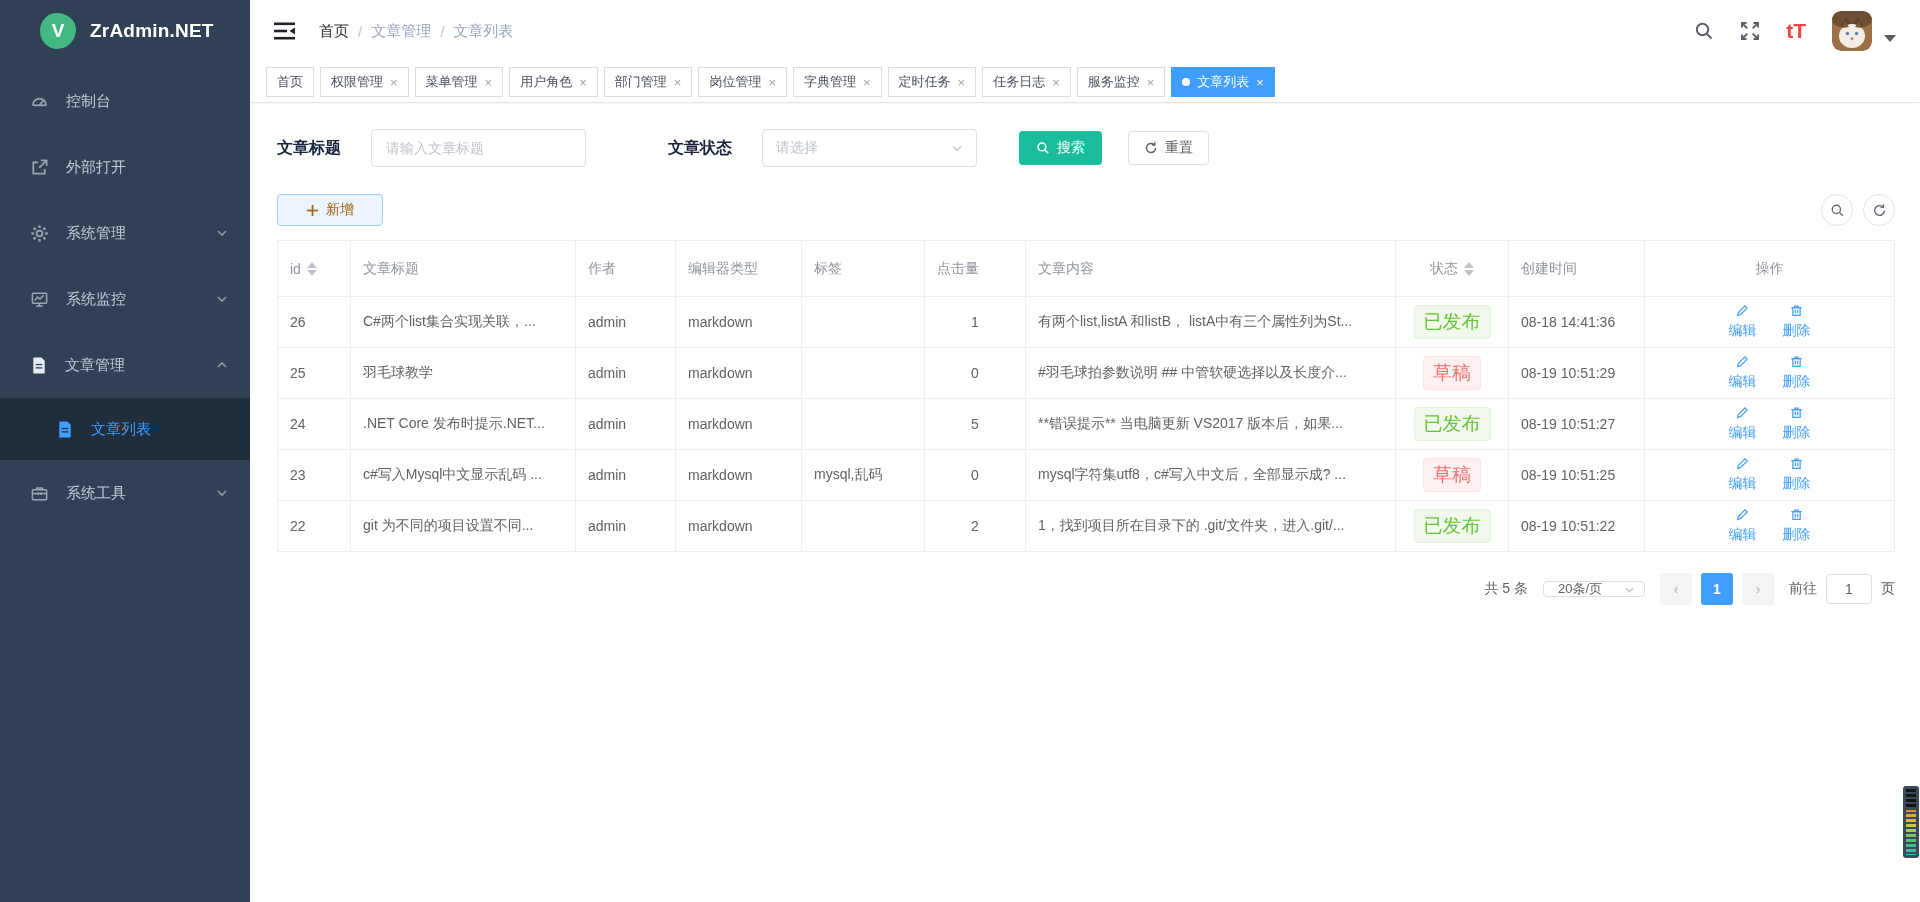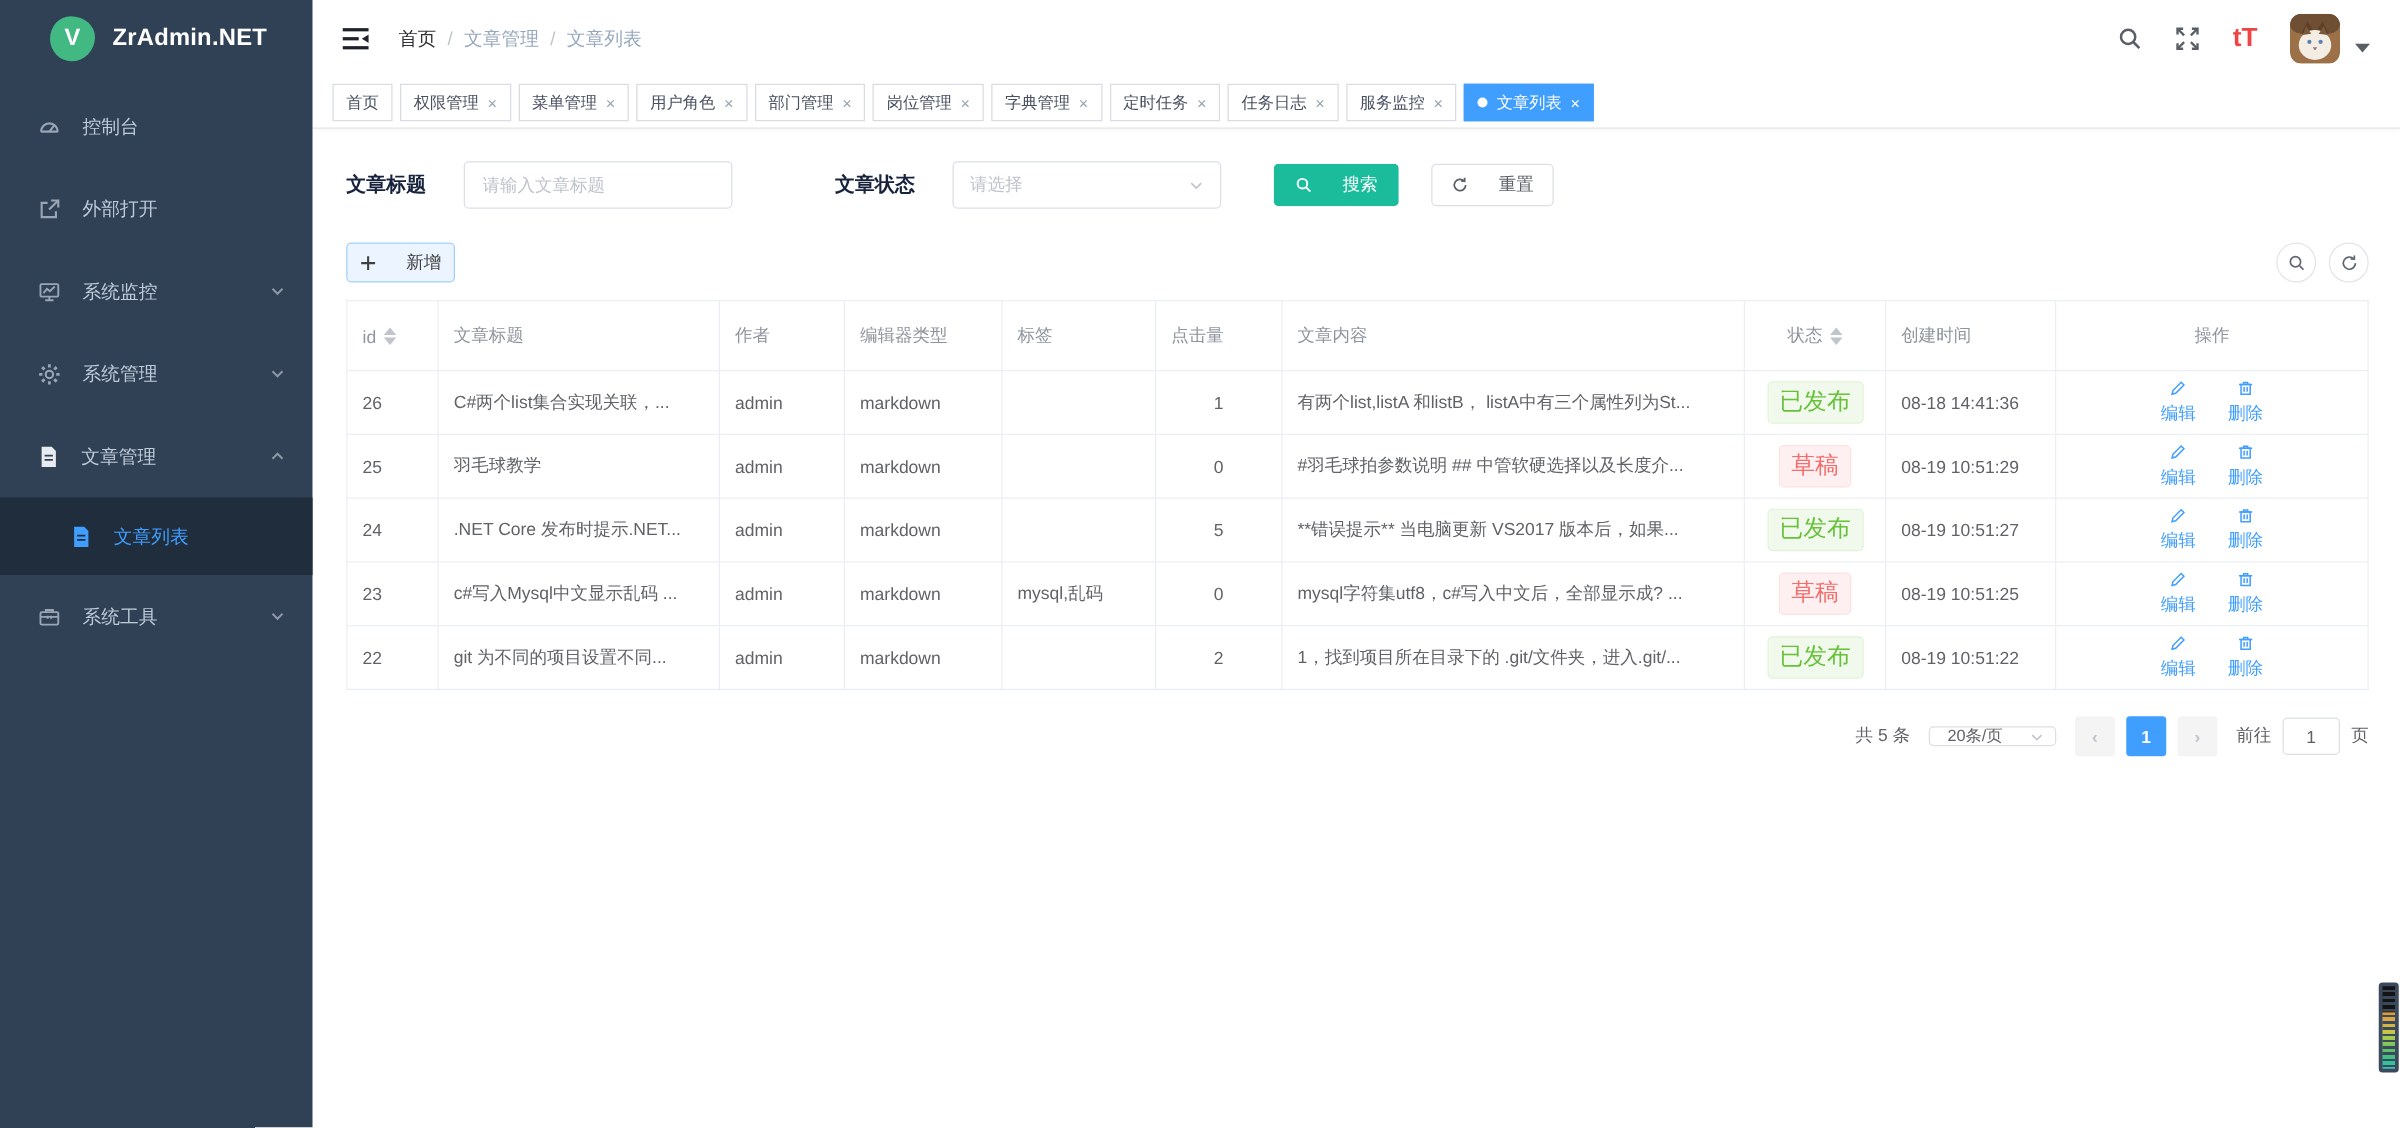--- a/index.html
+++ b/index.html
@@ -56,27 +56,27 @@
   .filter-row { margin-top:26px; display:flex; align-items:center; }
   .filter-label { font-size:16px; font-weight:bold; color:#17233d; }
   .text-input { width:215px; height:38px; border:1px solid #dcdfe6; border-radius:4px; margin-left:30px;
     padding:0 14px; font-size:14px; color:#606266; outline:none; font-family:inherit; }
   .text-input::placeholder { color:#bfc4cc; }
   .status-label { margin-left:82px; }
   .select-box { width:215px; height:38px; border:1px solid #dcdfe6; border-radius:4px; margin-left:30px;
     display:flex; align-items:center; justify-content:space-between; padding:0 13px; cursor:pointer; }
   .select-placeholder { color:#bfc4cc; font-size:14px; }
   .sel-chev { color:#c0c4cc; }
-  .btn { display:inline-flex; align-items:center; justify-content:center; gap:24px; border-radius:4px;
+  .btn { display:inline-flex; align-items:center; justify-content:center; gap:7px; border-radius:4px;
     font-size:14px; cursor:pointer; border:1px solid transparent; font-family:inherit; }
   .btn-search { margin-left:42px; height:34px; padding:0 16px; background:#1abc9c; color:#fff; }
   .btn-reset { margin-left:26px; height:34px; padding:0 15px; background:#fff; border-color:#dcdfe6; color:#5a5e66; }
 
   .toolbar-row { margin-top:27px; display:flex; align-items:center; }
-  .btn-add { height:32px; padding:0 10px; background:#ecf5ff; border-color:#a0cfff; color:#404040;align-items:center; }
+  .btn-add { height:32px; padding:0 28px; background:#ecf5ff; border-color:#a0cfff; color:#a16207;align-items:center; }
   .toolbar-right { margin-left:auto; display:flex; gap:10px; }
   .circle-btn { width:32px; height:32px; border-radius:50%; border:1px solid #e2e5ea; background:#fff;
     display:flex; align-items:center; justify-content:center; color:#5f6672; cursor:pointer; }
 
   
   table.grid { margin-top:14px; width:100%; border-collapse:collapse; table-layout:fixed; }
   .grid th, .grid td { border:1px solid #ebeef5; font-size:14px; overflow:hidden; white-space:nowrap; }
   .grid th { height:56px; color:#8f959e; font-weight:normal; text-align:left; padding:0 12px; }
   .grid td { height:51px; color:#606266; padding:0 12px; }
   .grid th.c-center, .grid td.c-center { text-align:center; }
@@ -139,52 +139,52 @@
           <path d="M8.5 4.5H3.5v12h12v-5"></path>
             <path d="M11.5 2.5h6v6"></path>
             <line x1="17" y1="3" x2="9.8" y2="10.2"></line>
         </svg>
       </span>
       <span>外部打开</span>
     </div>
 
     <div class="menu-item">
       <span class="mi-icon">
-        <svg width="19" height="19" viewBox="0 0 20 20" fill="none" stroke="currentColor" stroke-width="1.6">
-          <rect x="2.5" y="3.5" width="15" height="10.5" rx="1"></rect>
-          <polyline points="5,11 8,7.5 10.5,9.5 14.5,5.5"></polyline>
-          <line x1="10" y1="14" x2="10" y2="17"></line>
-            <line x1="6.5" y1="17" x2="13.5" y2="17"></line>
-        </svg>
-      </span>
-      <span>系统监控</span>
-      <span class="arrow">
-        <svg width="12" height="12" viewBox="0 0 12 12" fill="none" stroke="currentColor" stroke-width="1.6">
-            <path d="M2 4l4 4 4-4"></path>
-          </svg>
-      </span>
-    </div>
-
-    <div class="menu-item">
-      <span class="mi-icon">
         <svg width="19" height="19" viewBox="0 0 20 20" fill="none" stroke="currentColor">
           <circle cx="10" cy="10" r="3.1" stroke-width="1.8"></circle>
           <g stroke-width="2.4">
             <line x1="10" y1="1.4" x2="10" y2="4.2"></line>
               <line x1="10" y1="15.8" x2="10" y2="18.6"></line>
             <line x1="1.4" y1="10" x2="4.2" y2="10"></line>
               <line x1="15.8" y1="10" x2="18.6" y2="10"></line>
             <line x1="3.9" y1="3.9" x2="5.9" y2="5.9"></line>
               <line x1="14.1" y1="14.1" x2="16.1" y2="16.1"></line>
             <line x1="16.1" y1="3.9" x2="14.1" y2="5.9"></line>
               <line x1="5.9" y1="14.1" x2="3.9" y2="16.1"></line>
           </g>
         </svg>
       </span>
       <span>系统管理</span>
+      <span class="arrow">
+        <svg width="12" height="12" viewBox="0 0 12 12" fill="none" stroke="currentColor" stroke-width="1.6">
+            <path d="M2 4l4 4 4-4"></path>
+          </svg>
+      </span>
+    </div>
+
+    <div class="menu-item">
+      <span class="mi-icon">
+        <svg width="19" height="19" viewBox="0 0 20 20" fill="none" stroke="currentColor" stroke-width="1.6">
+          <rect x="2.5" y="3.5" width="15" height="10.5" rx="1"></rect>
+          <polyline points="5,11 8,7.5 10.5,9.5 14.5,5.5"></polyline>
+          <line x1="10" y1="14" x2="10" y2="17"></line>
+            <line x1="6.5" y1="17" x2="13.5" y2="17"></line>
+        </svg>
+      </span>
+      <span>系统监控</span>
       <span class="arrow">
         <svg width="12" height="12" viewBox="0 0 12 12" fill="none" stroke="currentColor" stroke-width="1.6">
             <path d="M2 4l4 4 4-4"></path>
           </svg>
       </span>
     </div>
 
     <div class="menu-item">
       <span class="mi-icon" style="color:#e8ecf1;">
         <svg width="18" height="19" viewBox="0 0 18 20">

